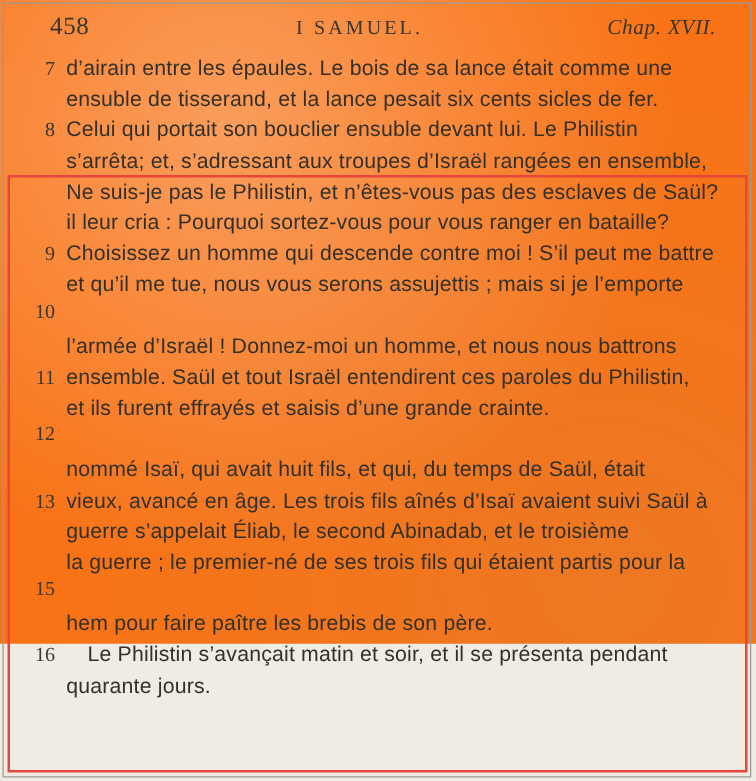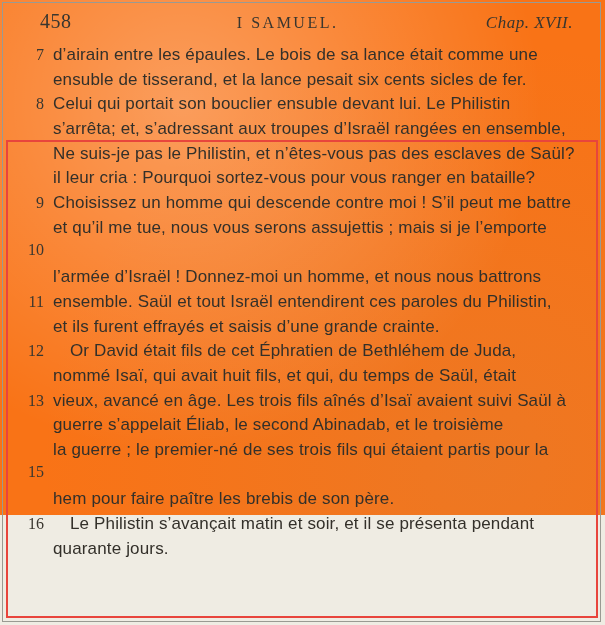--- a/index.html
+++ b/index.html
@@ -168,21 +168,20 @@
     <div class="line">
         <span class="vnum">11</span>
         <span class="ltext">ensemble. Saül et tout Israël entendirent ces paroles du Philistin,</span>
       </div>
     <div class="line">
         <span class="vnum"></span>
         <span class="ltext">et ils furent effrayés et saisis d’une grande crainte.</span>
       </div>
     <div class="line">
         <span class="vnum">12</span>
-        <span class="ltext indent">Or David était fils de cet Éphratien de Bethléhem de Juda,</span>
       </div>
     <div class="line">
         <span class="vnum"></span>
         <span class="ltext">nommé Isaï, qui avait huit fils, et qui, du temps de Saül, était</span>
       </div>
     <div class="line">
         <span class="vnum">13</span>
         <span class="ltext">vieux, avancé en âge. Les trois fils aînés d’Isaï avaient suivi Saül à</span>
       </div>
     <div class="line">

